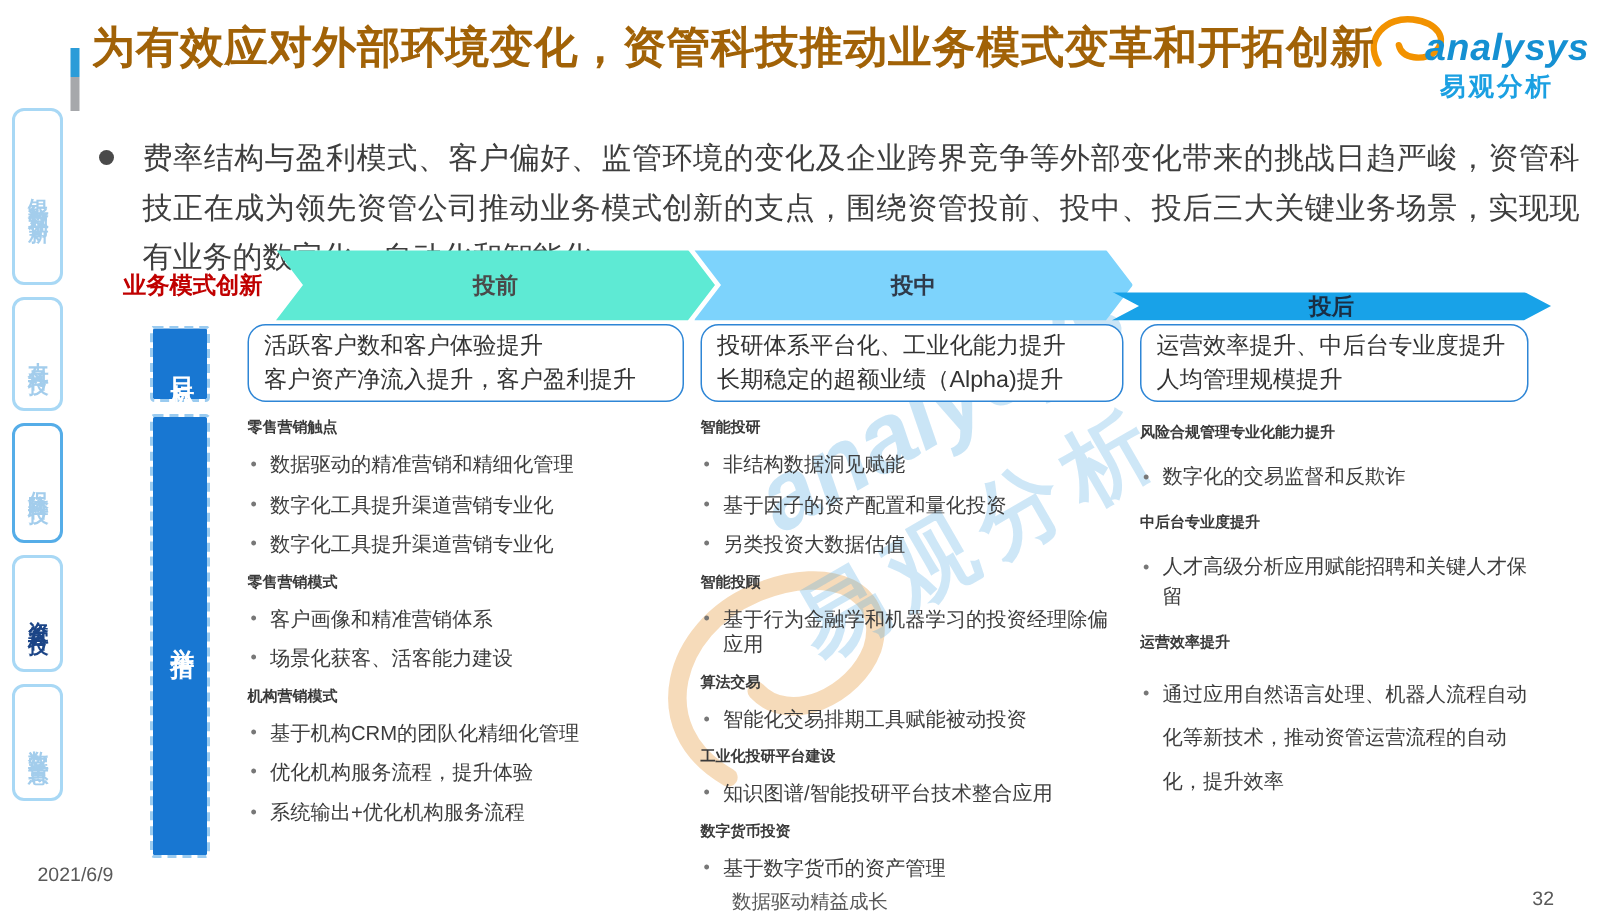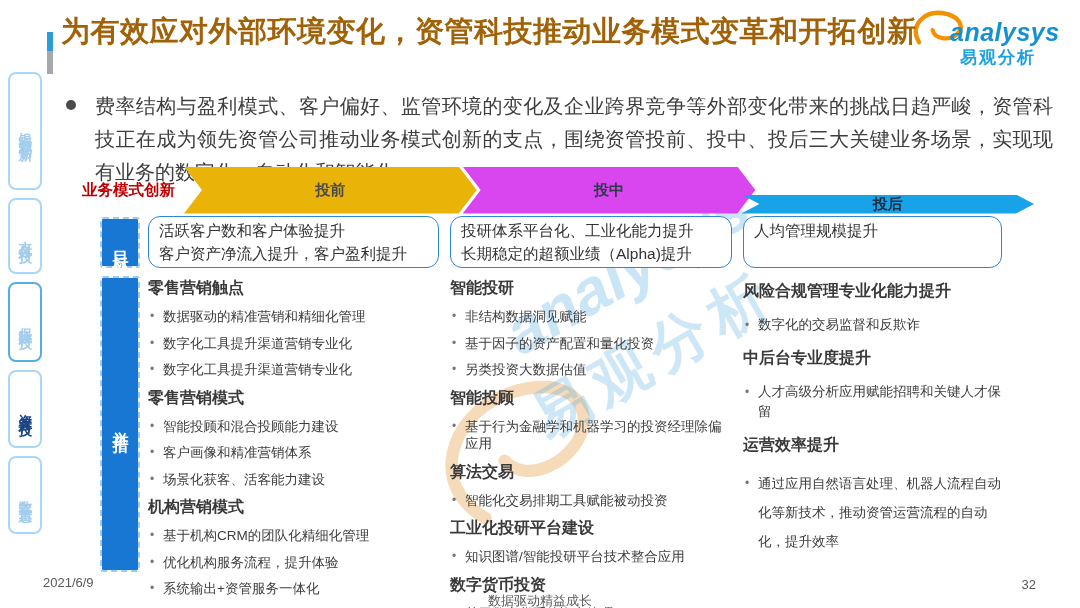--- a/index.html
+++ b/index.html
@@ -46,56 +46,56 @@
 
   
   .process-row{position:absolute;left:82px;top:172px;width:952px;height:36px;display:flex;
     align-items:center;z-index:3;}
   .process-label{flex:0 0 102px;font-size:15.5px;font-weight:800;color:#C00000;
     display:flex;align-items:center;}
   .chevrons{flex:1;display:flex;}
   .chev{flex:1;display:flex;align-items:center;justify-content:center;font-size:15px;
     font-weight:600;margin-left:-14px;
     clip-path:polygon(18px 50%,0 0,calc(100% - 18px) 0,100% 50%,calc(100% - 18px) 100%,0 100%);}
-  .chev.c0{margin-left:0;background:#eab308;color:#4A4A4A;}
-  .chev.c1{background:#d946ef;color:#2F3A4A;}
+  .chev.c0{margin-left:0;background:#5eead4;color:#4A4A4A;}
+  .chev.c1{background:#7dd3fc;color:#2F3A4A;}
   .chev.c2{background:#18A2E8;color:#1A2E44;margin-top:28px;}
 
   
-  .goal-row,.measure-cols{position:absolute;left:148px;width:836px;display:grid;
+  .goal-row,.measure-cols{position:absolute;left:165px;width:836px;display:grid;
     grid-template-columns:291px 282px 259px;column-gap:11px;z-index:3;}
   .goal-row{top:216px;}
   .goal-box{box-sizing:border-box;border:1.6px solid #2E86D6;border-radius:12px;
     padding:2px 10px;background:#fff;}
   .goal-box div{font-size:15.5px;line-height:23px;color:#333;white-space:nowrap;}
 
   .side-label{position:absolute;left:100px;width:40px;background:#1877D2;background-clip:padding-box;
     border:2px dashed #9ACBF0;box-sizing:border-box;border-radius:3px;display:flex;align-items:center;
     justify-content:center;z-index:3;}
   .side-label span{writing-mode:vertical-rl;text-orientation:upright;color:#fff;font-weight:800;
     font-size:16px;letter-spacing:5px;}
   .goal-label{top:217px;height:51px;}
   .measure-bar{top:276px;height:296px;}
 
   .measure-cols{top:276px;}
-  .g-head{font-size:16px;font-weight:800;color:#3A3A3A;margin:0 0 9px;}
+  .g-head{font-size:10px;font-weight:800;color:#3A3A3A;margin:0 0 9px;}
   .m-item{position:relative;padding-left:15px;margin:0 0 9px;font-size:13.5px;line-height:17.5px;
     color:#3D3D3D;}
   .m-item::before{content:"•";position:absolute;left:2px;top:0;color:#777;font-size:12px;}
   .colx{padding-top:2px;}
   .col3{padding-top:5px;}
   .col3 .g-head{margin-bottom:13px;}
   .col3 .m-item{margin-bottom:13px;line-height:20px;}
   .col3 .m-item.long{line-height:29px;}
 
   
-  .footer-date{position:absolute;left:43px;top:575px;font-size:13px;color:#595959;z-index:3;}
+  .footer-date{position:absolute;left:25px;top:575px;font-size:13px;color:#595959;z-index:3;}
   .footer-center{position:absolute;left:50%;transform:translateX(-50%);top:592px;font-size:13px;
     color:#595959;z-index:3;}
-  .footer-page{position:absolute;right:44px;top:577px;font-size:13px;color:#595959;z-index:3;}
+  .footer-page{position:absolute;right:44px;top:591px;font-size:13px;color:#595959;z-index:3;}
 </style>
 </head>
 <body>
 
 <div class="slide">
 
   <div class="watermark">
     <svg class="wm-swirl" viewBox="0 0 40 28">
       <path d="M6 24 C -1 12, 10 2, 22 3.5 C 34 5, 38.5 13, 32.5 18.5 C 27 23, 17 22, 15.5 15.5" fill="none" stroke="#F0BE82" stroke-width="2.6" stroke-linecap="round"></path>
     </svg>
@@ -156,43 +156,43 @@
   <div class="goal-row">
     <div class="goal-box">
       <div>活跃客户数和客户体验提升</div>
       <div>客户资产净流入提升，客户盈利提升</div>
     </div>
     <div class="goal-box">
       <div>投研体系平台化、工业化能力提升</div>
       <div>长期稳定的超额业绩（Alpha)提升</div>
     </div>
     <div class="goal-box">
+      <div>运营效率提升、中后台专业度提升</div>
       <div>人均管理规模提升</div>
     </div>
   </div>
 
   <div class="side-label measure-bar">
     <span>举措</span>
   </div>
 
   <div class="measure-cols">
 
     <div class="colx col1">
       <div class="g-head">零售营销触点</div>
       <div class="m-item">数据驱动的精准营销和精细化管理</div>
       <div class="m-item">数字化工具提升渠道营销专业化</div>
       <div class="m-item">数字化工具提升渠道营销专业化</div>
       <div class="g-head">零售营销模式</div>
-      <div class="m-item">智能投顾和混合投顾能力建设</div>
       <div class="m-item">客户画像和精准营销体系</div>
       <div class="m-item">场景化获客、活客能力建设</div>
       <div class="g-head">机构营销模式</div>
       <div class="m-item">基于机构CRM的团队化精细化管理</div>
       <div class="m-item">优化机构服务流程，提升体验</div>
-      <div class="m-item">系统输出+资管服务一体化</div>
+      <div class="m-item">系统输出+优化机构服务流程</div>
     </div>
 
     <div class="colx col2">
       <div class="g-head">智能投研</div>
       <div class="m-item">非结构数据洞见赋能</div>
       <div class="m-item">基于因子的资产配置和量化投资</div>
       <div class="m-item">另类投资大数据估值</div>
       <div class="g-head">智能投顾</div>
       <div class="m-item">基于行为金融学和机器学习的投资经理除偏应用</div>
       <div class="g-head">算法交易</div>

